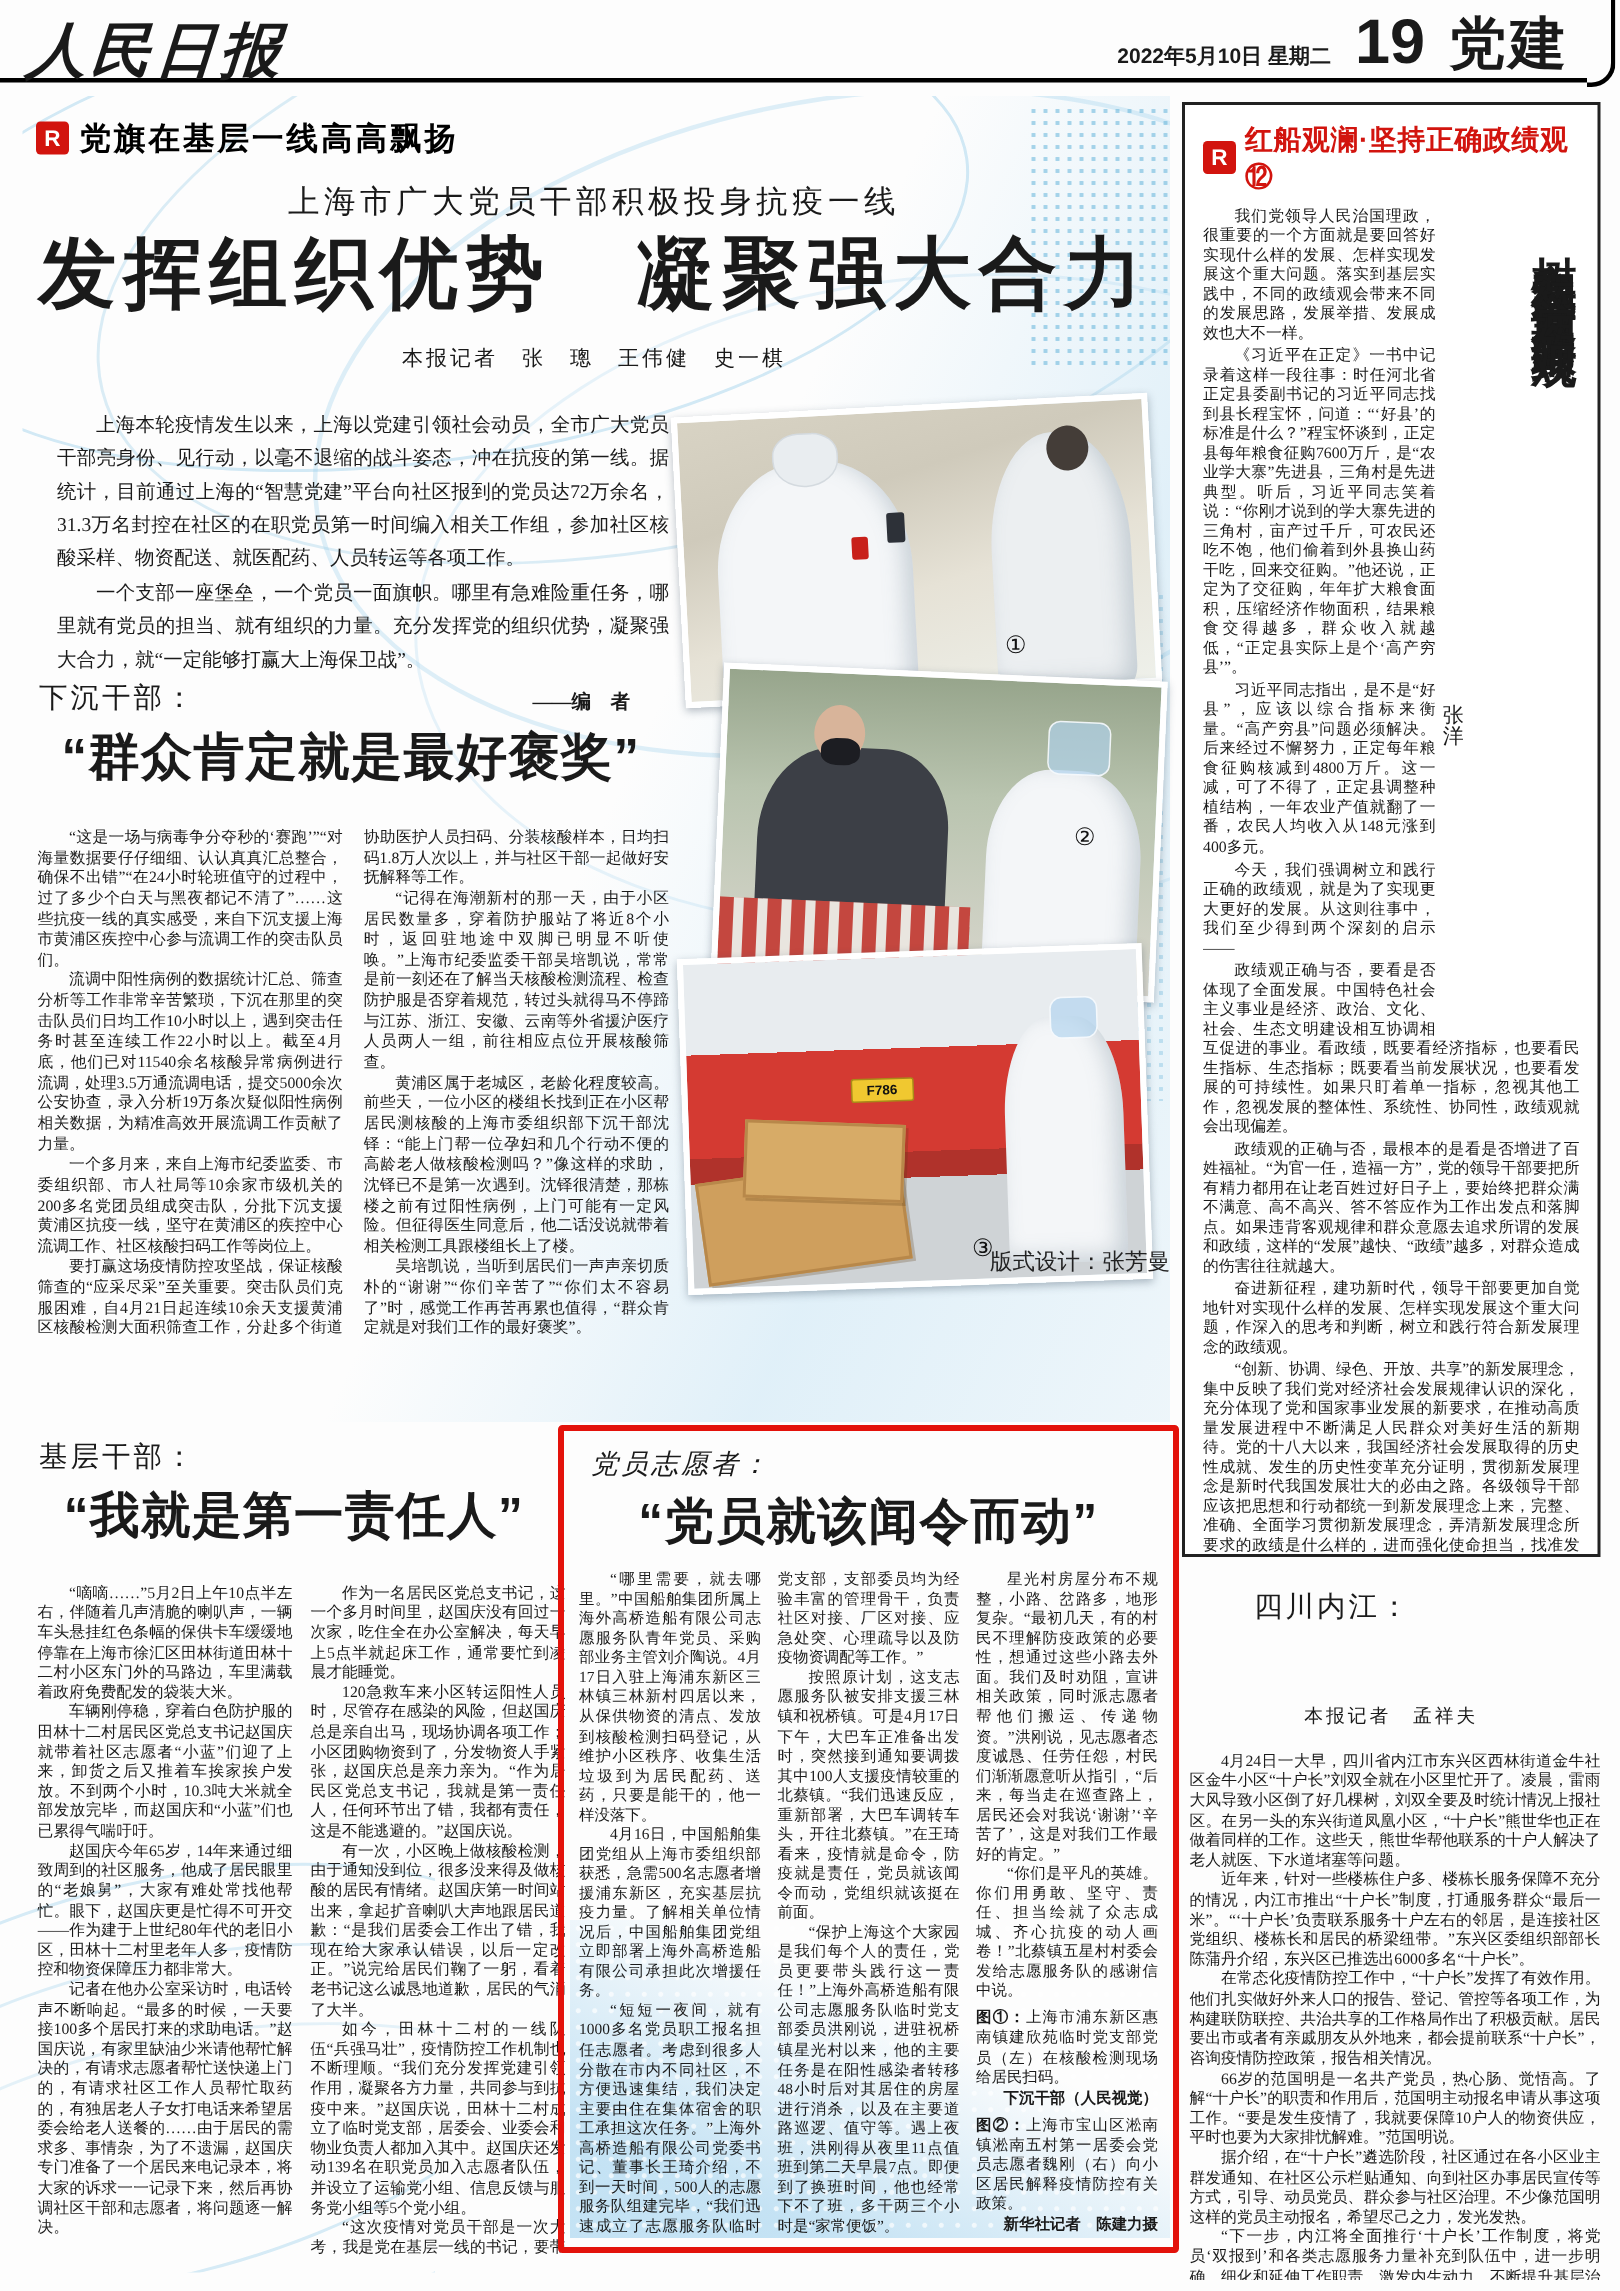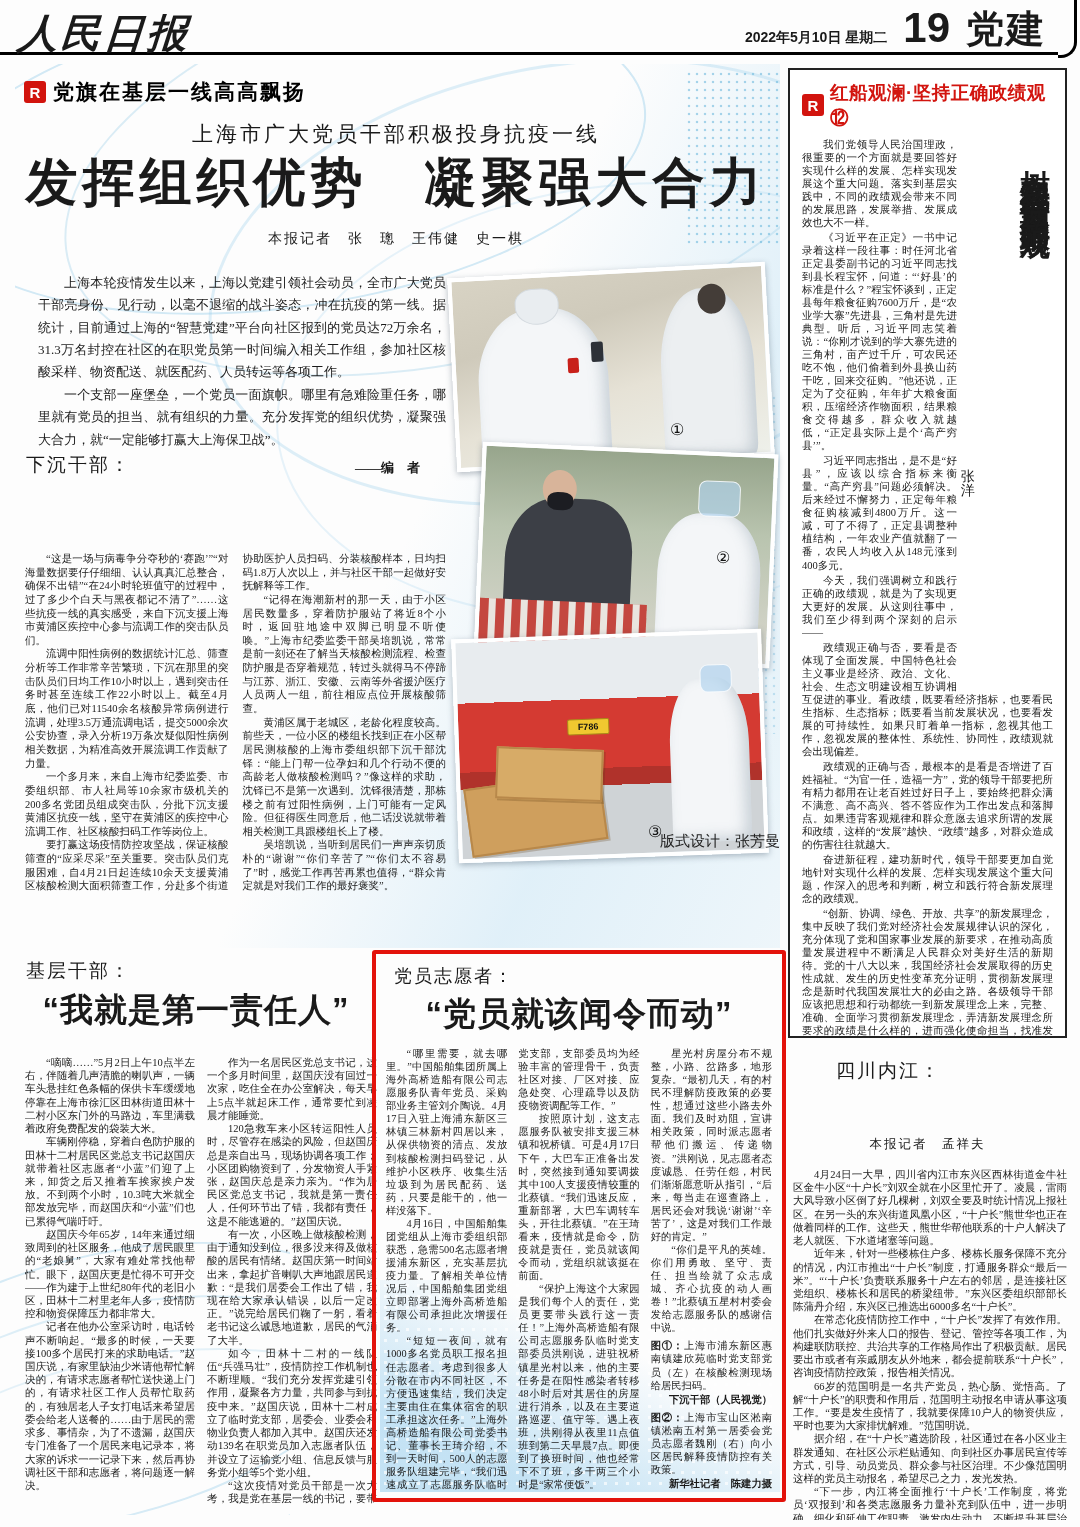--- a/index.html
+++ b/index.html
@@ -96,21 +96,21 @@
              font-family:"Liberation Serif",serif;letter-spacing:4px;line-height:1.05;}
   .hc-author{position:absolute;left:2px;top:320px;writing-mode:vertical-rl;font-size:14px;letter-spacing:14px;}
   
   .jc-kicker{left:26px;top:958px;}
   .jc-head{left:18px;top:988px;width:356px;text-align:center;font-size:33px;}
   .jc-body{left:25px;top:1056px;width:352px;height:452px;column-count:2;column-gap:12px;
            font-size:10.5px;line-height:1.26;}
   
   .dy-box{left:372px;top:950px;width:414px;height:552px;border:4px solid #e3120b;border-radius:3px;
           box-sizing:border-box;padding:8px 10px;z-index:2;}
-  .dy-kicker{font-size:18px;margin:2px 0 0 8px;letter-spacing:2px;}
+  .dy-kicker{font-size:18px;margin:2px 0 0 8px;letter-spacing:2px;font-style:italic;}
   .dy-head{text-align:center;font-size:33px;font-weight:900;margin:4px 0 10px;letter-spacing:1px;}
   .dy-body{column-count:3;column-gap:11px;font-family:"Liberation Serif",serif;font-size:10.3px;
            line-height:1.27;text-align:justify;height:448px;overflow:hidden;position:relative;z-index:2;}
   .dy-body p{margin:0;text-indent:2em;}
   .caption{margin-top:5px;}
   .cap-label{font-weight:bold;}
   .cap-credit{text-align:right;font-weight:bold;margin:1px 0 2px;}
   
   .nj-kicker{left:836px;top:1058px;}
   .nj-head{left:788px;top:1088px;width:279px;text-align:center;font-size:26px;font-weight:900;white-space:nowrap;}
@@ -155,20 +155,21 @@
   </div>
   <div class="abs txt main-sub">上海市广大党员干部积极投身抗疫一线</div>
   <div class="abs txt main-head">发挥组织优势　凝聚强大合力</div>
   <div class="abs txt main-by">本报记者　张　璁　王伟健　史一棋</div>
   <div class="abs txt ed-note">
     <div class="flow"><p>上海本轮疫情发生以来，上海以党建引领社会动员，全市广大党员干部亮身份、见行动，以毫不退缩的战斗姿态，冲在抗疫的第一线。据统计，目前通过上海的“智慧党建”平台向社区报到的党员达72万余名，31.3万名封控在社区的在职党员第一时间编入相关工作组，参加社区核酸采样、物资配送、就医配药、人员转运等各项工作。</p><p>一个支部一座堡垒，一个党员一面旗帜。哪里有急难险重任务，哪里就有党员的担当、就有组织的力量。充分发挥党的组织优势，凝聚强大合力，就“一定能够打赢大上海保卫战”。</p></div>
     <div class="ed-sign">——编　者</div>
   </div>
 
   <div class="abs txt kicker xc-kicker">下沉干部：</div>
+  <div class="abs txt headline xc-head">“群众肯定就是最好褒奖”</div>
   <div class="abs txt body-cols xc-body">
     <div class="flow"><p>“这是一场与病毒争分夺秒的‘赛跑’”“对海量数据要仔仔细细、认认真真汇总整合，确保不出错”“在24小时轮班值守的过程中，过了多少个白天与黑夜都记不清了”……这些抗疫一线的真实感受，来自下沉支援上海市黄浦区疾控中心参与流调工作的突击队员们。</p><p>流调中阳性病例的数据统计汇总、筛查分析等工作非常辛苦繁琐，下沉在那里的突击队员们日均工作10小时以上，遇到突击任务时甚至连续工作22小时以上。截至4月底，他们已对11540余名核酸异常病例进行流调，处理3.5万通流调电话，提交5000余次公安协查，录入分析19万条次疑似阳性病例相关数据，为精准高效开展流调工作贡献了力量。</p><p>一个多月来，来自上海市纪委监委、市委组织部、市人社局等10余家市级机关的200多名党团员组成突击队，分批下沉支援黄浦区抗疫一线，坚守在黄浦区的疾控中心流调工作、社区核酸扫码工作等岗位上。</p><p>要打赢这场疫情防控攻坚战，保证核酸筛查的“应采尽采”至关重要。突击队员们克服困难，自4月21日起连续10余天支援黄浦区核酸检测大面积筛查工作，分赴多个街道协助医护人员扫码、分装核酸样本，日均扫码1.8万人次以上，并与社区干部一起做好安抚解释等工作。</p><p>“记得在海潮新村的那一天，由于小区居民数量多，穿着防护服站了将近8个小时，返回驻地途中双脚已明显不听使唤。”上海市纪委监委干部吴培凯说，常常是前一刻还在了解当天核酸检测流程、检查防护服是否穿着规范，转过头就得马不停蹄与江苏、浙江、安徽、云南等外省援沪医疗人员两人一组，前往相应点位开展核酸筛查。</p><p>黄浦区属于老城区，老龄化程度较高。前些天，一位小区的楼组长找到正在小区帮居民测核酸的上海市委组织部下沉干部沈铎：“能上门帮一位孕妇和几个行动不便的高龄老人做核酸检测吗？”像这样的求助，沈铎已不是第一次遇到。沈铎很清楚，那栋楼之前有过阳性病例，上门可能有一定风险。但征得医生同意后，他二话没说就带着相关检测工具跟楼组长上了楼。</p><p>吴培凯说，当听到居民们一声声亲切质朴的“谢谢”“你们辛苦了”“你们太不容易了”时，感觉工作再苦再累也值得，“群众肯定就是对我们工作的最好褒奖”。</p></div>
   </div>
 
   <div class="abs photo photo1">
     <div class="pshape ppe" style="left:7%;top:16%;width:42%;height:86%;"></div>
     <div class="pshape head-dark" style="left:20%;top:6%;width:42px;height:34px;border-radius:40% 40% 50% 50%;background:#e9edf0;border:1px solid #d4dadf;"></div>
     <div class="pshape badge" style="left:36%;top:44%;width:11px;height:15px;"></div>
     <div class="pshape" style="left:44%;top:36%;width:12px;height:20px;background:#2d3138;border-radius:2px;"></div>
     <div class="pshape ppe" style="right:4%;top:10%;width:30%;height:92%;background:#eceff1;"></div>

